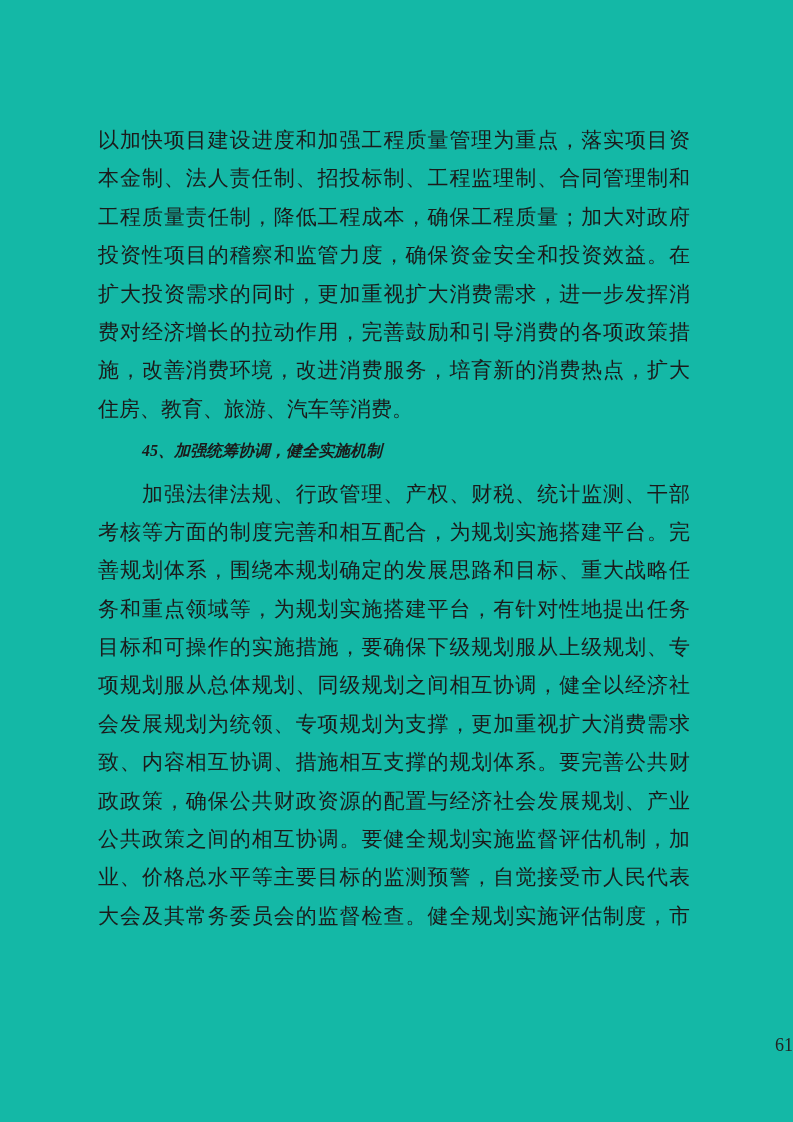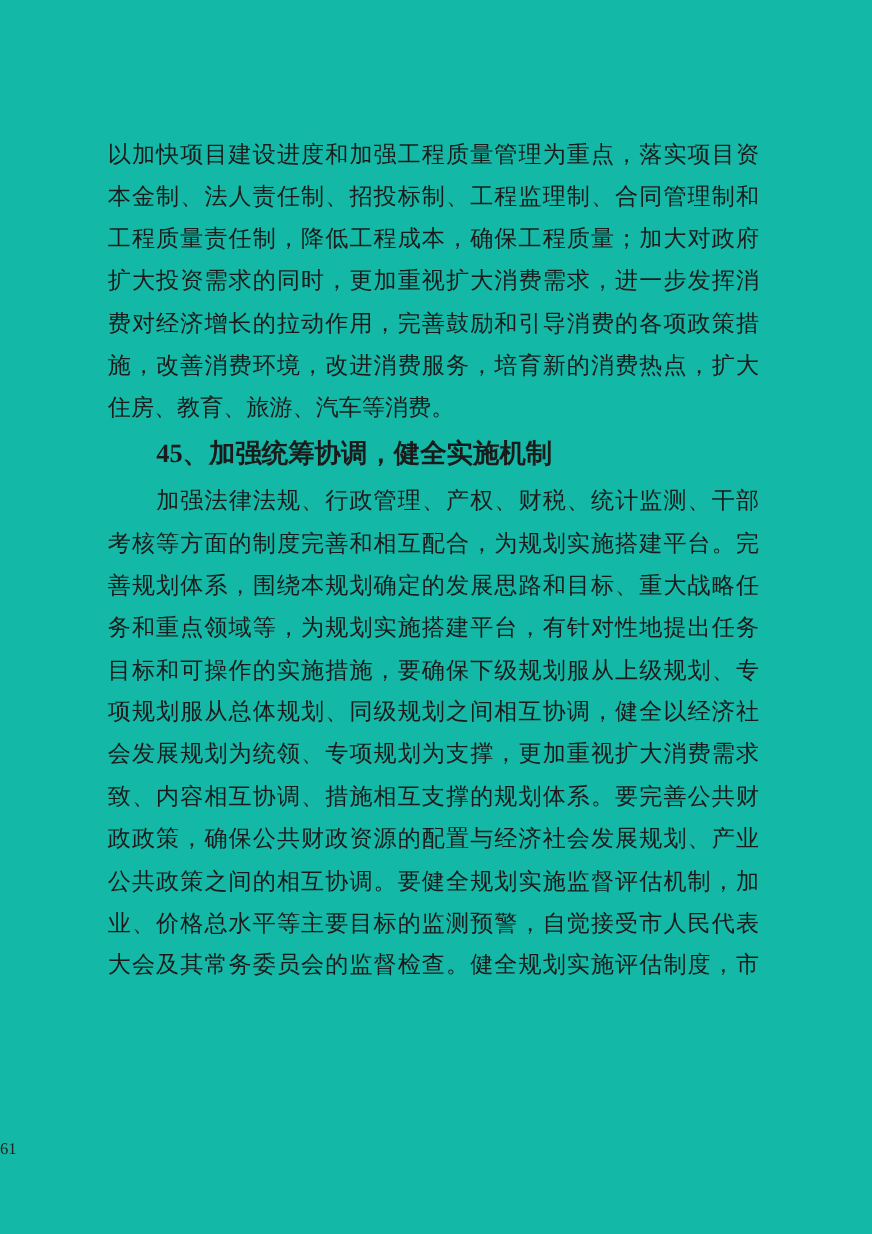--- a/index.html
+++ b/index.html
@@ -31,49 +31,51 @@
     white-space: nowrap;
   }
   .line.short {
     text-align: right;
     text-align-last: left;
   }
   .line.indent {
     padding-left: 44px;
   }
   .heading {
-    font-size: 24px;
+    font-size: 16px;
     font-weight: bold;
     line-height: 38.4px;
     height: 38.4px;
     padding-left: 44px;
     margin: 4px 0 4px 0;
     white-space: nowrap;
+    font-style: italic;
   }
   .pagenum {
     position: absolute;
     top: 1036px;
     left: 0;
     width: 100%;
-    text-align: left;
-    font-size: 15px;
+    text-align: right;
+    font-size: 18px;
     line-height: 18px;
     color: #222222;
   }
 </style>
 </head>
 <body>
 
 <div class="page">
   <div class="content">
 
     <div>
       <div class="line">以加快项目建设进度和加强工程质量管理为重点，落实项目资</div>
       <div class="line">本金制、法人责任制、招投标制、工程监理制、合同管理制和</div>
       <div class="line">工程质量责任制，降低工程成本，确保工程质量；加大对政府</div>
+      <div class="line">投资性项目的稽察和监管力度，确保资金安全和投资效益。在</div>
       <div class="line">扩大投资需求的同时，更加重视扩大消费需求，进一步发挥消</div>
       <div class="line">费对经济增长的拉动作用，完善鼓励和引导消费的各项政策措</div>
       <div class="line">施，改善消费环境，改进消费服务，培育新的消费热点，扩大</div>
       <div class="line short">住房、教育、旅游、汽车等消费。</div>
     </div>
 
     <div class="heading">45、加强统筹协调，健全实施机制</div>
 
     <div>
       <div class="line indent">加强法律法规、行政管理、产权、财税、统计监测、干部</div>

